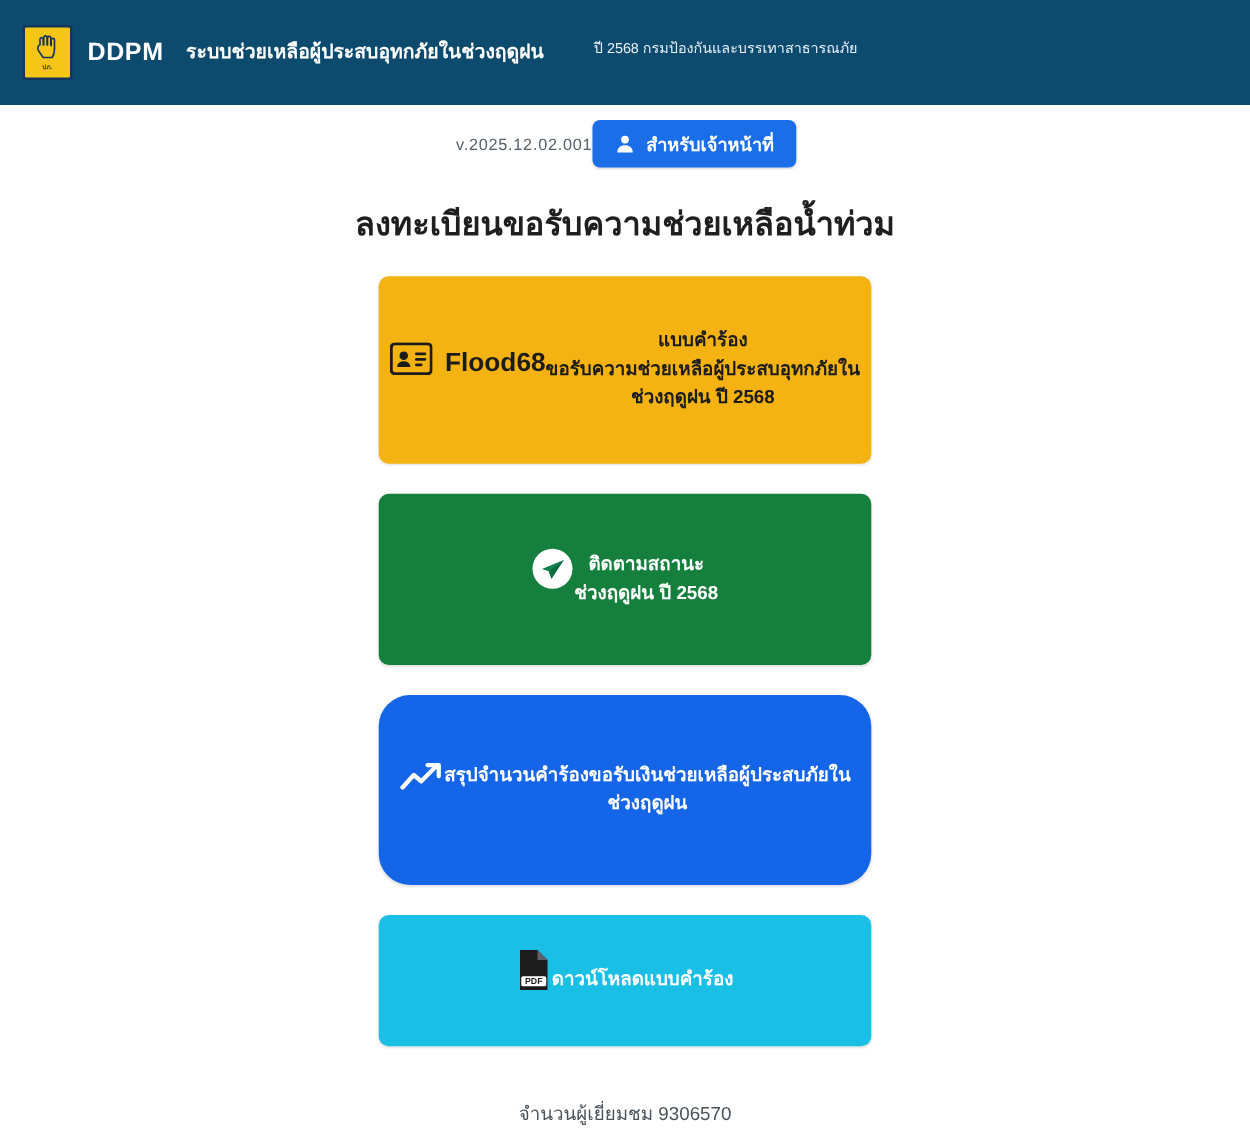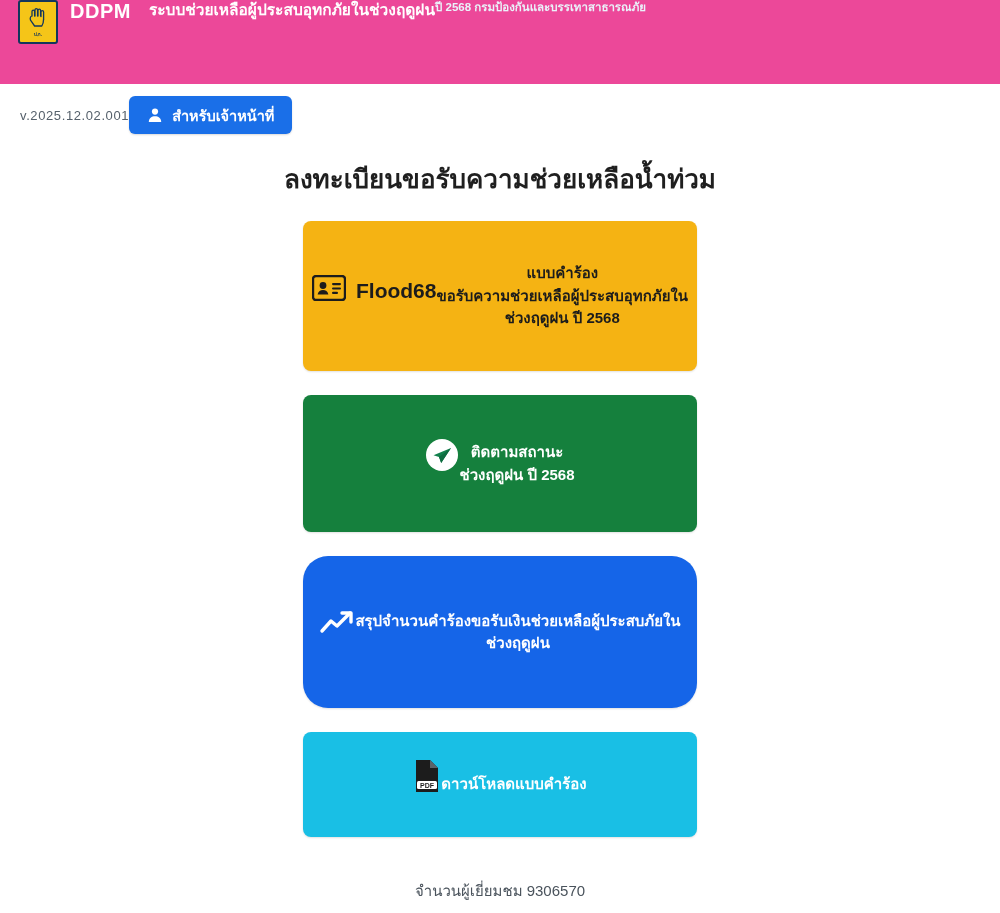--- a/index.html
+++ b/index.html
@@ -13,22 +13,23 @@
     background: #ffffff;
     font-family: "Liberation Sans", sans-serif;
     color: #1a1a1a;
     overflow: hidden;
     position: relative;
   }
 
   
   .header {
     height: 84px;
-    background: #ec4899;
-    display: flex;
+    background: #0c4a6e;
+    display: flex;
+    align-items: center;
     padding: 0 18px;
     gap: 12px;
   }
   .logo-box {
     width: 40px;
     height: 44px;
     background: #f5c518;
     border: 2px solid #13365c;
     border-radius: 3px;
     display: flex;
@@ -61,29 +62,30 @@
     line-height: 1.25;
   }
   .header-title {
     color: #ffffff;
     font-size: 15.5px;
     font-weight: bold;
   }
   .header-sub {
     color: #eaf2fa;
     font-size: 11.5px;
-    font-weight: bold;
+    font-weight: normal;
+    margin-left: 40px;
   }
 
   
   .topbar {
     height: 62px;
     display: flex;
     align-items: center;
-    justify-content: flex-start;
+    justify-content: center;
     padding: 0 18px 0 20px;
   }
   .version {
     font-size: 13px;
     color: #55606b;
     letter-spacing: .6px;
   }
   .staff-btn {
     background: #1a6fe8;
     color: #ffffff;

